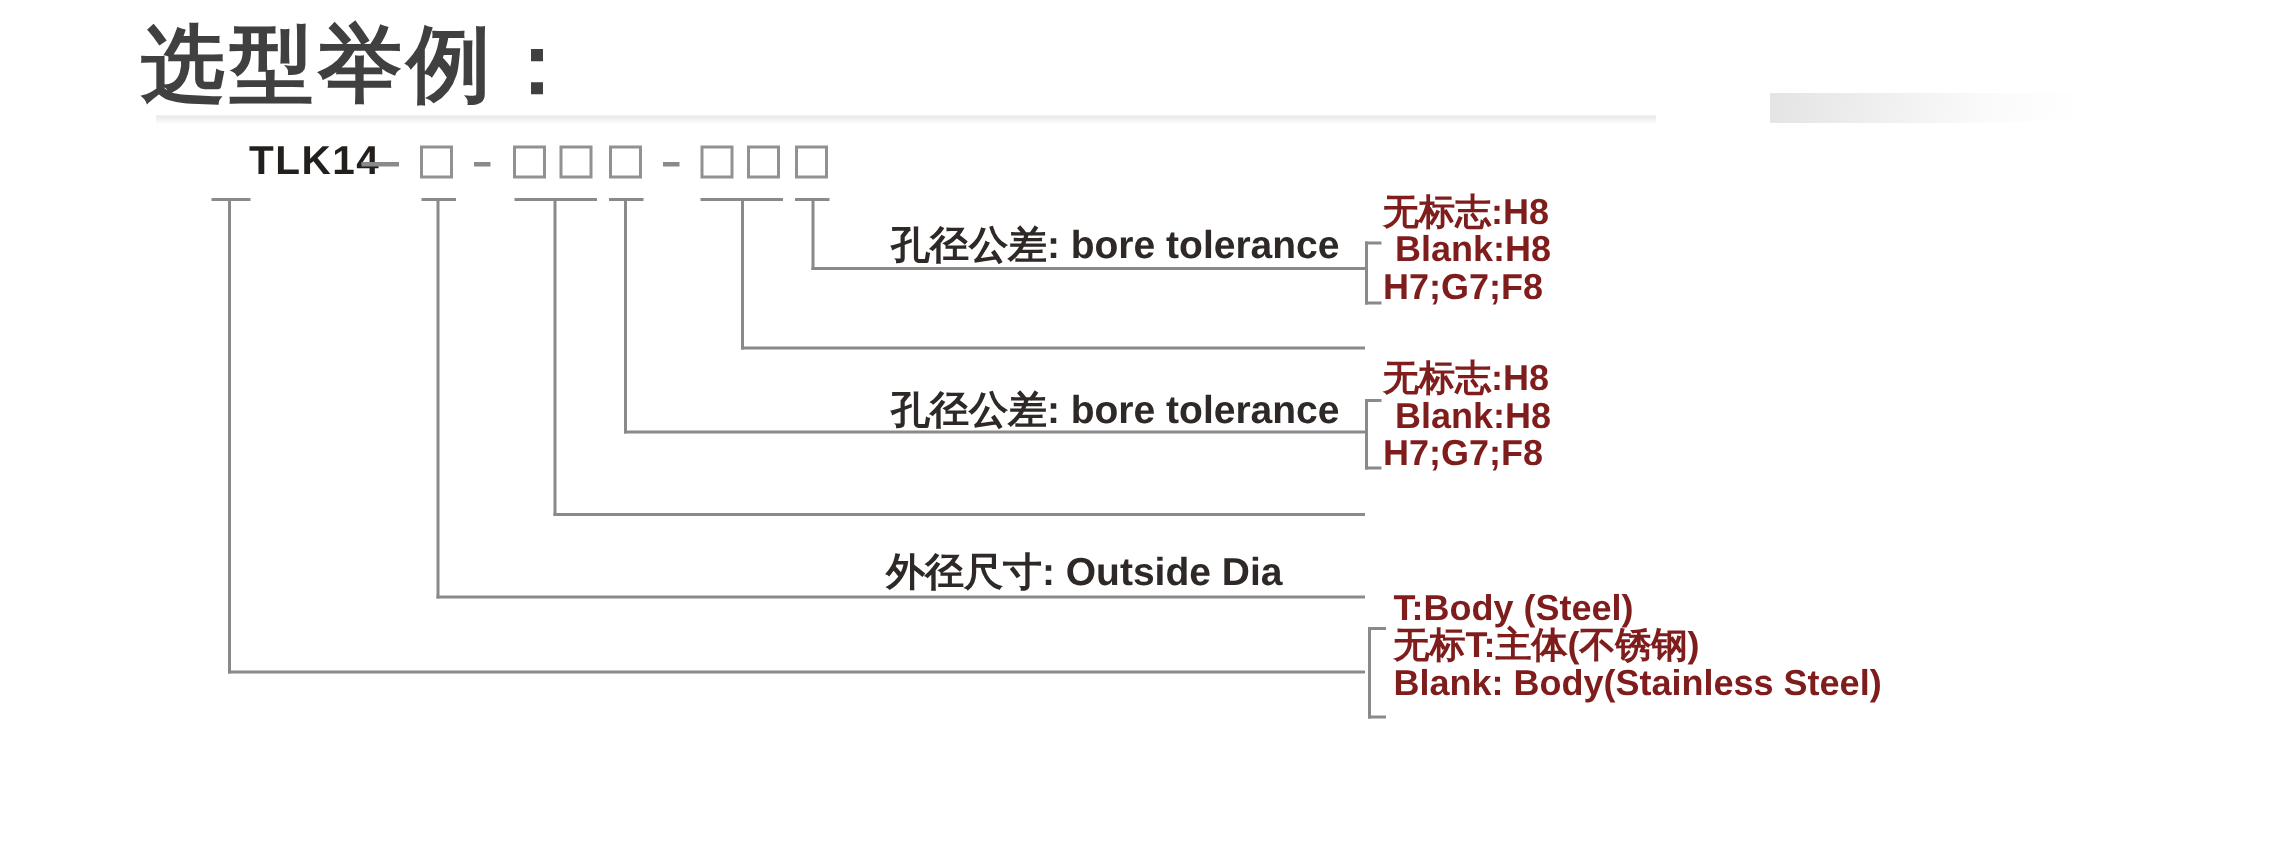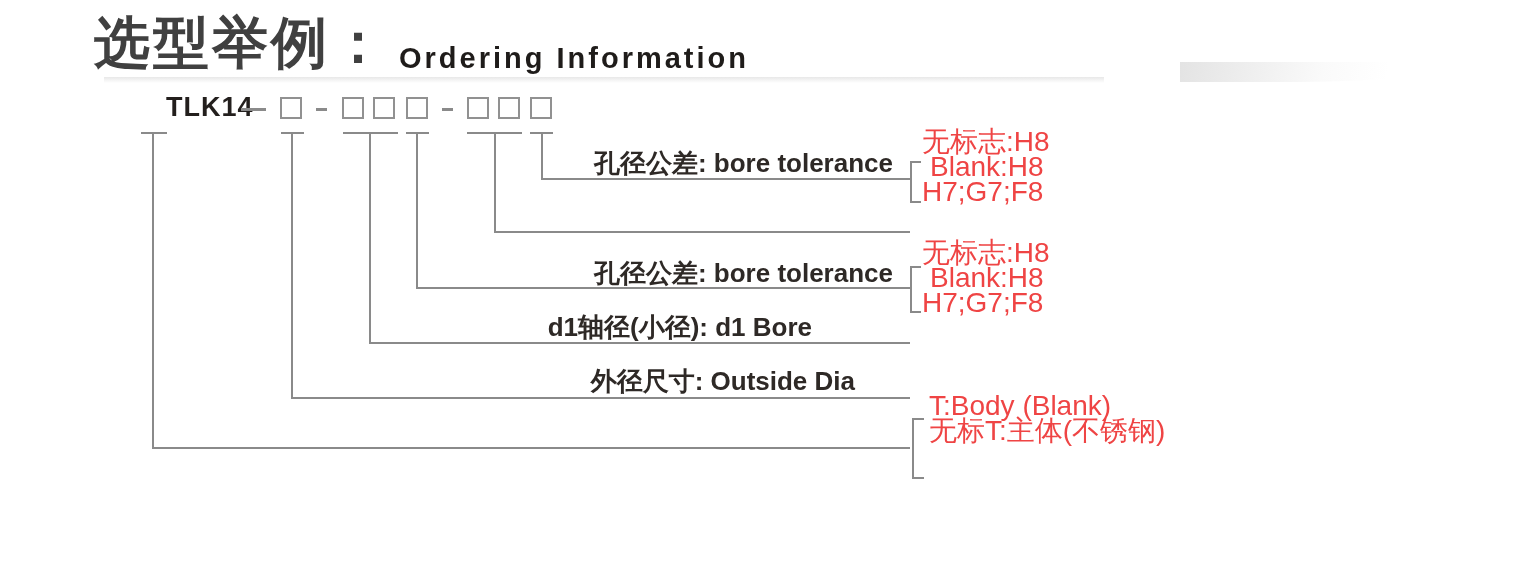--- a/index.html
+++ b/index.html
@@ -97,36 +97,35 @@
     position: absolute;
     font-size: 26px;
     font-weight: 700;
     color: #2e2926;
     white-space: nowrap;
   }
 
   
   .opt-group {
     position: absolute;
-    font-size: 28px;
-    font-weight: 400;
-    color: #ef4444;
+    font-size: 24px;
+    font-weight: 700;
+    color: #7f1d1d;
     line-height: 25px;
     white-space: nowrap;
   }
   .opt-line.indent { padding-left: 8px; }
   .opt-line.gap { }
 </style>
 </head>
 <body>
 
 <div class="canvas">
 
   <div class="title-zh">选型举例：</div>
-  <div class="title-en">Ordering Information</div>
   <div class="shadow-band"></div>
   <div class="shadow-wedge"></div>
 
   <div class="series">TLK14</div>
   <div class="dash" style="left:241px; width:25px;"></div>
   <div class="digit-box" style="left:280px;"></div>
   <div class="dash" style="left:316px; width:11px;"></div>
   <div class="digit-box" style="left:342px;"></div>
   <div class="digit-box" style="left:373px;"></div>
   <div class="digit-box" style="left:406px;"></div>
@@ -144,37 +143,37 @@
 
   <div class="lconn" style="left:541px; top:133px; width:369px; height:47px;"></div>
   <div class="lconn" style="left:494px; top:133px; width:416px; height:100px;"></div>
   <div class="lconn" style="left:416px; top:133px; width:494px; height:156px;"></div>
   <div class="lconn" style="left:369px; top:133px; width:541px; height:211px;"></div>
   <div class="lconn" style="left:291px; top:133px; width:619px; height:266px;"></div>
   <div class="lconn" style="left:152px; top:133px; width:758px; height:316px;"></div>
 
   <div class="callout" style="top:146px; right:630px;">孔径公差: bore tolerance</div>
   <div class="callout" style="top:256px; right:630px;">孔径公差: bore tolerance</div>
-  <div class="callout" style="top:310px; right:711px;">d1轴径(小径): d1 Bore</div>
   <div class="callout" style="top:364px; right:668px;">外径尺寸: Outside Dia</div>
 
   <div class="bracket" style="left:910px; top:161px; width:11px; height:42px;"></div>
   <div class="bracket" style="left:910px; top:266px; width:11px; height:47px;"></div>
   <div class="bracket" style="left:912px; top:418px; width:12px; height:61px;"></div>
 
   <div class="opt-group" style="left:922px; top:129px;">
     <div class="opt-line">无标志:H8</div>
     <div class="opt-line indent">Blank:H8</div>
     <div class="opt-line gap">H7;G7;F8</div>
   </div>
 
   <div class="opt-group" style="left:922px; top:240px;">
     <div class="opt-line">无标志:H8</div>
     <div class="opt-line indent">Blank:H8</div>
     <div class="opt-line gap">H7;G7;F8</div>
   </div>
 
   <div class="opt-group" style="left:929px; top:393px;">
-    <div class="opt-line">T:Body (Blank)</div>
+    <div class="opt-line">T:Body (Steel)</div>
     <div class="opt-line gap">无标T:主体(不锈钢)</div>
+    <div class="opt-line">Blank: Body(Stainless Steel)</div>
   </div>
 
 </div>
 
 </body></html>

